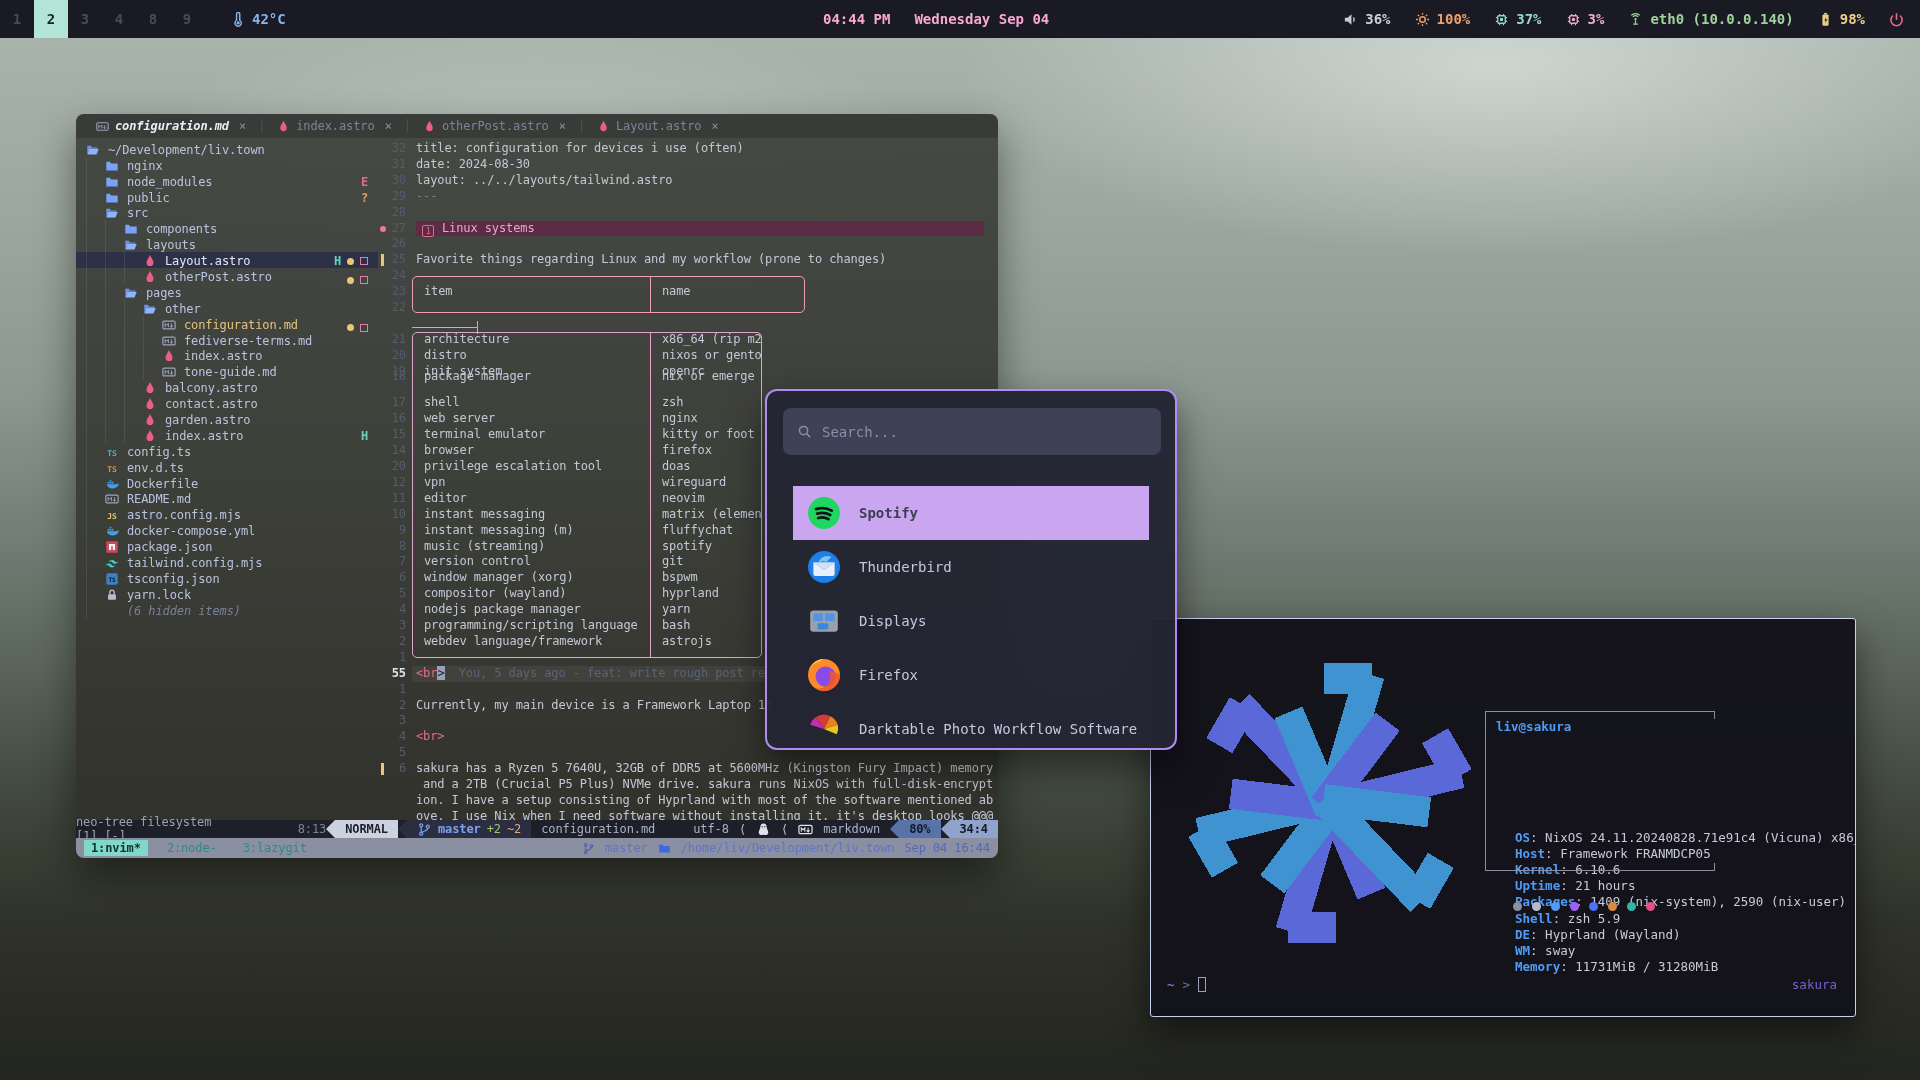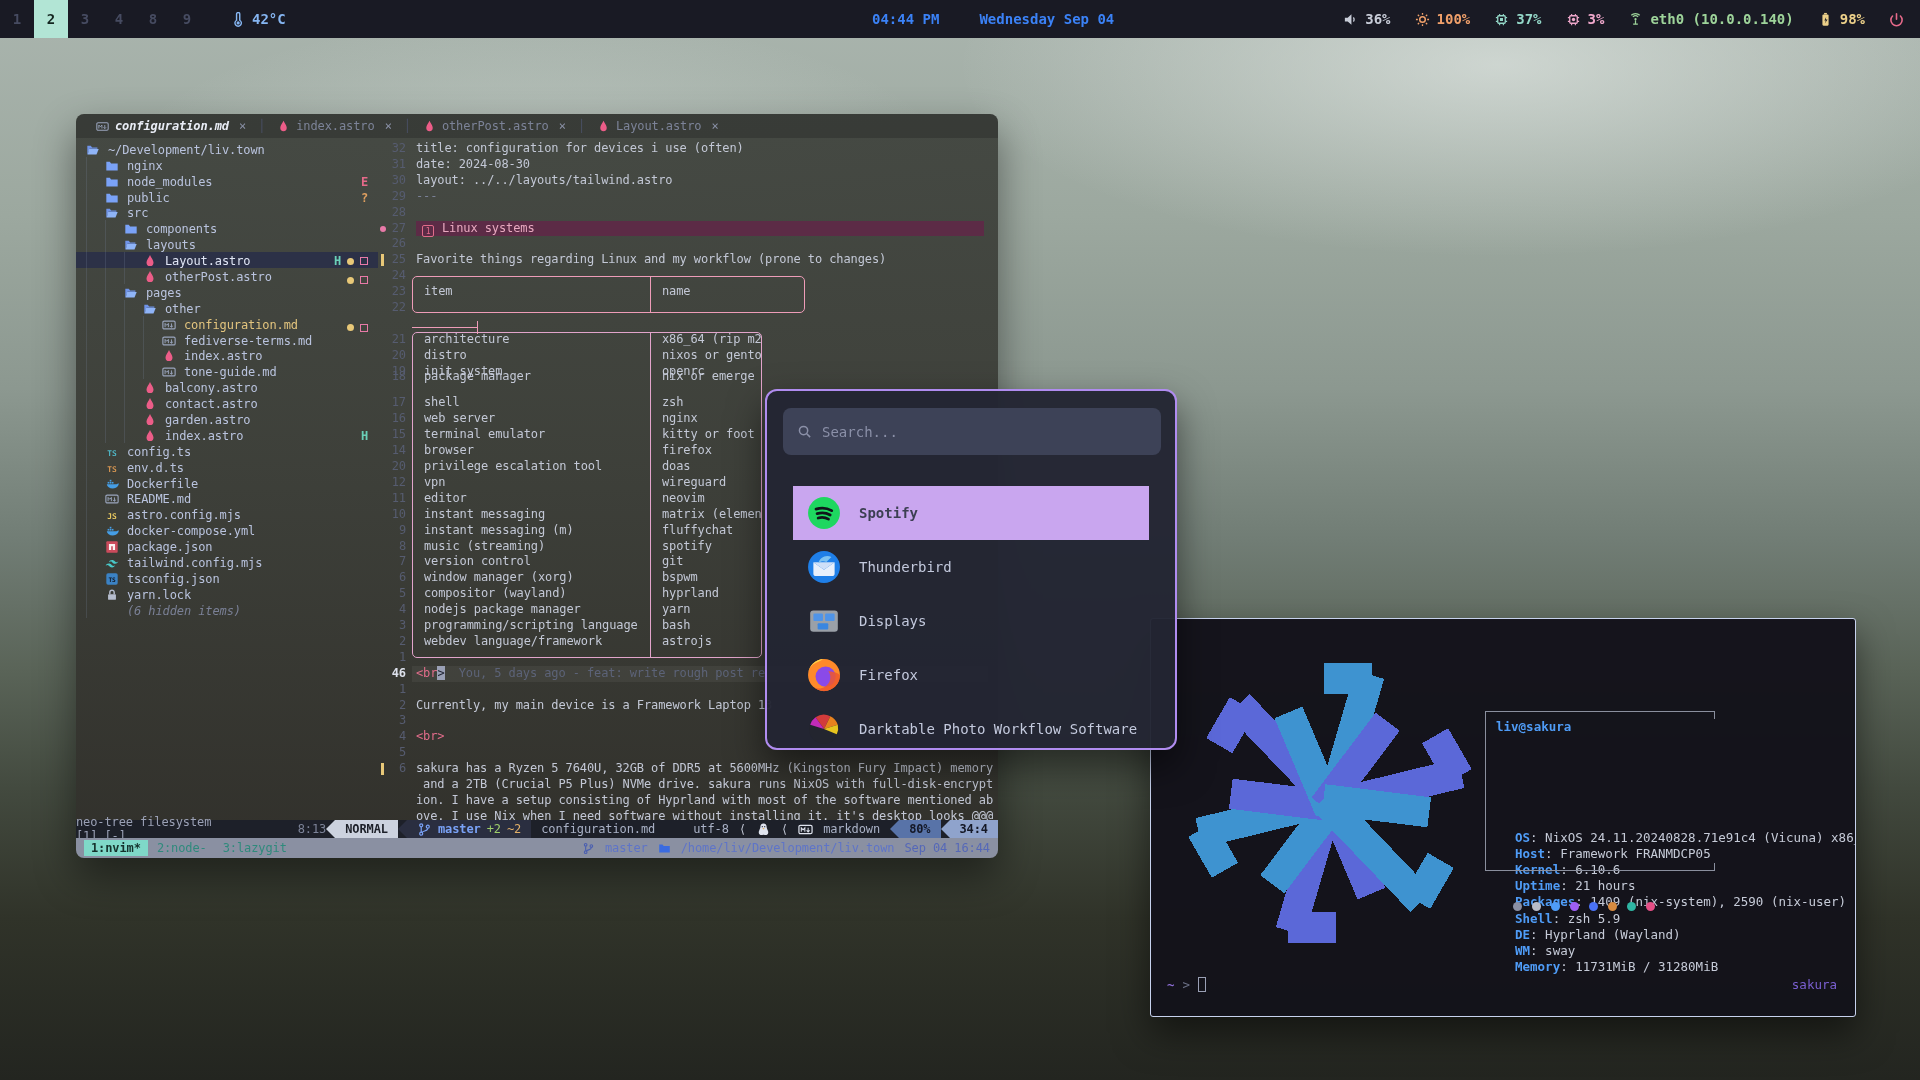--- a/index.html
+++ b/index.html
@@ -7,21 +7,21 @@
   body{position:relative;background:
     radial-gradient(900px 320px at 78% 6%, rgba(238,243,240,.55), transparent 60%),
     radial-gradient(700px 260px at 28% 16%, rgba(222,230,226,.4), transparent 60%),
     linear-gradient(180deg,#aab5ae 0%,#9ca89f 20%,#8c9890 36%,#717d75 50%,#5a6458 62%,#434a3f 73%,#303329 85%,#232520 100%);}
   
   #topbar{position:absolute;left:0;top:0;width:1920px;height:38px;background:#191a24;z-index:50;display:flex;align-items:center;font-size:14px;font-weight:bold;color:#c8cdd8}
   #workspaces{display:flex;height:38px;align-items:stretch}
   .ws{width:34px;display:flex;align-items:center;justify-content:center;color:#464b61;cursor:default}
   .ws.active{background:#b2e5d5;color:#13251f}
   #temp-module{display:flex;align-items:center;gap:7px;margin-left:26px;color:#86b6f2}
-  #clock{position:absolute;left:872px;display:flex;gap:40px;color:#3b82f6}
+  #clock{position:absolute;left:823px;display:flex;gap:24px;color:#f9a8d4}
   #right-modules{margin-left:auto;display:flex;align-items:center;gap:24px;padding-right:16px}
   .mod{display:flex;align-items:center;gap:7px}
   .isvg{display:inline-flex}
   .isvg svg{width:15px;height:15px;display:block}
   
   #win-nvim{position:absolute;left:76px;top:114px;width:922px;height:744px;border-radius:8px;z-index:20;
     background:linear-gradient(180deg,rgba(66,70,64,.97) 0%,rgba(60,62,56,.97) 45%,rgba(49,48,43,.97) 100%);
     box-shadow:0 18px 40px rgba(0,0,0,.45);overflow:hidden;font-size:12px;letter-spacing:-.1px;color:#c3c8d6}
   #tabbar{height:24px;background:rgba(18,20,18,.25);display:flex;align-items:center;padding-left:10px;font-size:12px}
   .tab{display:flex;align-items:center;gap:6px;padding:0 10px;color:#7c8398;height:100%}
@@ -417,21 +417,21 @@
           <div class="line" style="top: 365.7px;"><span class="num">10</span><span class="c1">instant messaging</span><span class="c2">matrix (element)</span></div>
           <div class="line" style="top: 381.6px;"><span class="num">9</span><span class="c1">instant messaging (m)</span><span class="c2">fluffychat</span></div>
           <div class="line" style="top: 397.5px;"><span class="num">8</span><span class="c1">music (streaming)</span><span class="c2">spotify</span></div>
           <div class="line" style="top: 413.4px;"><span class="num">7</span><span class="c1">version control</span><span class="c2">git</span></div>
           <div class="line" style="top: 429.3px;"><span class="num">6</span><span class="c1">window manager (xorg)</span><span class="c2">bspwm</span></div>
           <div class="line" style="top: 445.2px;"><span class="num">5</span><span class="c1">compositor (wayland)</span><span class="c2">hyprland</span></div>
           <div class="line" style="top: 461.1px;"><span class="num">4</span><span class="c1">nodejs package manager</span><span class="c2">yarn</span></div>
           <div class="line" style="top: 477px;"><span class="num">3</span><span class="c1">programming/scripting language</span><span class="c2">bash</span></div>
           <div class="line" style="top: 492.9px;"><span class="num">2</span><span class="c1">webdev language/framework</span><span class="c2">astrojs</span></div>
           <div class="line" style="top: 508.8px;"><span class="num">1</span></div>
-          <div class="line" style="top: 524.7px;"><div class="cl-band"></div><span class="num cur">46</span><span class="lt"><span class="t-tag">&lt;br</span><span class="t-tag cursor-block">&gt;</span><span class="t-blame">  You, 5 days ago - feat: write rough post re</span></span></div>
+          <div class="line" style="top: 524.7px;"><div class="cl-band"></div><span class="num cur">55</span><span class="lt"><span class="t-tag">&lt;br</span><span class="t-tag cursor-block">&gt;</span><span class="t-blame">  You, 5 days ago - feat: write rough post re</span></span></div>
           <div class="line" style="top: 540.6px;"><span class="num">1</span></div>
           <div class="line" style="top: 556.5px;"><span class="num">2</span><span class="lt">Currently, my main device is a Framework Laptop 13</span></div>
           <div class="line" style="top: 572.4px;"><span class="num">3</span></div>
           <div class="line" style="top: 588.3px;"><span class="num">4</span><span class="lt t-tag">&lt;br&gt;</span></div>
           <div class="line" style="top: 604.2px;"><span class="num">5</span></div>
           <div class="line" style="top: 620.1px;"><span class="sign-bar"></span><span class="num">6</span><span class="lt">sakura has a Ryzen 5 7640U, 32GB of DDR5 at 5600MHz (Kingston Fury Impact) memory</span></div>
           <div class="line" style="top: 636px;"><span class="lt"> and a 2TB (Crucial P5 Plus) NVMe drive. sakura runs NixOS with full-disk-encrypt</span></div>
           <div class="line" style="top: 651.9px;"><span class="lt">ion. I have a setup consisting of Hyprland with most of the software mentioned ab</span></div>
           <div class="line" style="top: 667.8px;"><span class="lt">ove. I use Nix when I need software without installing it. it's desktop looks @@@</span></div>
           <div class="tbl tbl-head"></div>
@@ -478,21 +478,21 @@
             <path d="M3.5 10.5V6.2l1.9 2.1 1.9-2.1v4.3M10.8 6.2v4.3M9.2 9l1.6 1.6L12.4 9" stroke="#dfe3ee" stroke-width="1.1" fill="none"></path>
           </svg></span>
       <span>markdown</span>
     </span>
     <span class="tri tri-pct"></span>
     <span class="seg seg-pct">80%</span>
     <span class="tri tri-loc"></span>
     <span class="seg seg-loc">34:4</span>
   </div>
   <div id="tmuxbar">
-    <span id="tmux-windows" style="display:flex;gap:2px">
+    <span id="tmux-windows" style="display:flex;gap:12px">
         <span class="tw active">1:nvim*</span>
         <span class="tw">2:node-</span>
         <span class="tw">3:lazygit</span>
       </span>
     <span id="tmux-right">
       <span class="isvg">
           <svg viewBox="0 0 16 16" stroke="#4b5fb0" fill="none" stroke-width="1.4">
             <circle cx="4.5" cy="3.5" r="1.6"></circle>
             <circle cx="4.5" cy="12.5" r="1.6"></circle>
             <circle cx="11.5" cy="5" r="1.6"></circle>

